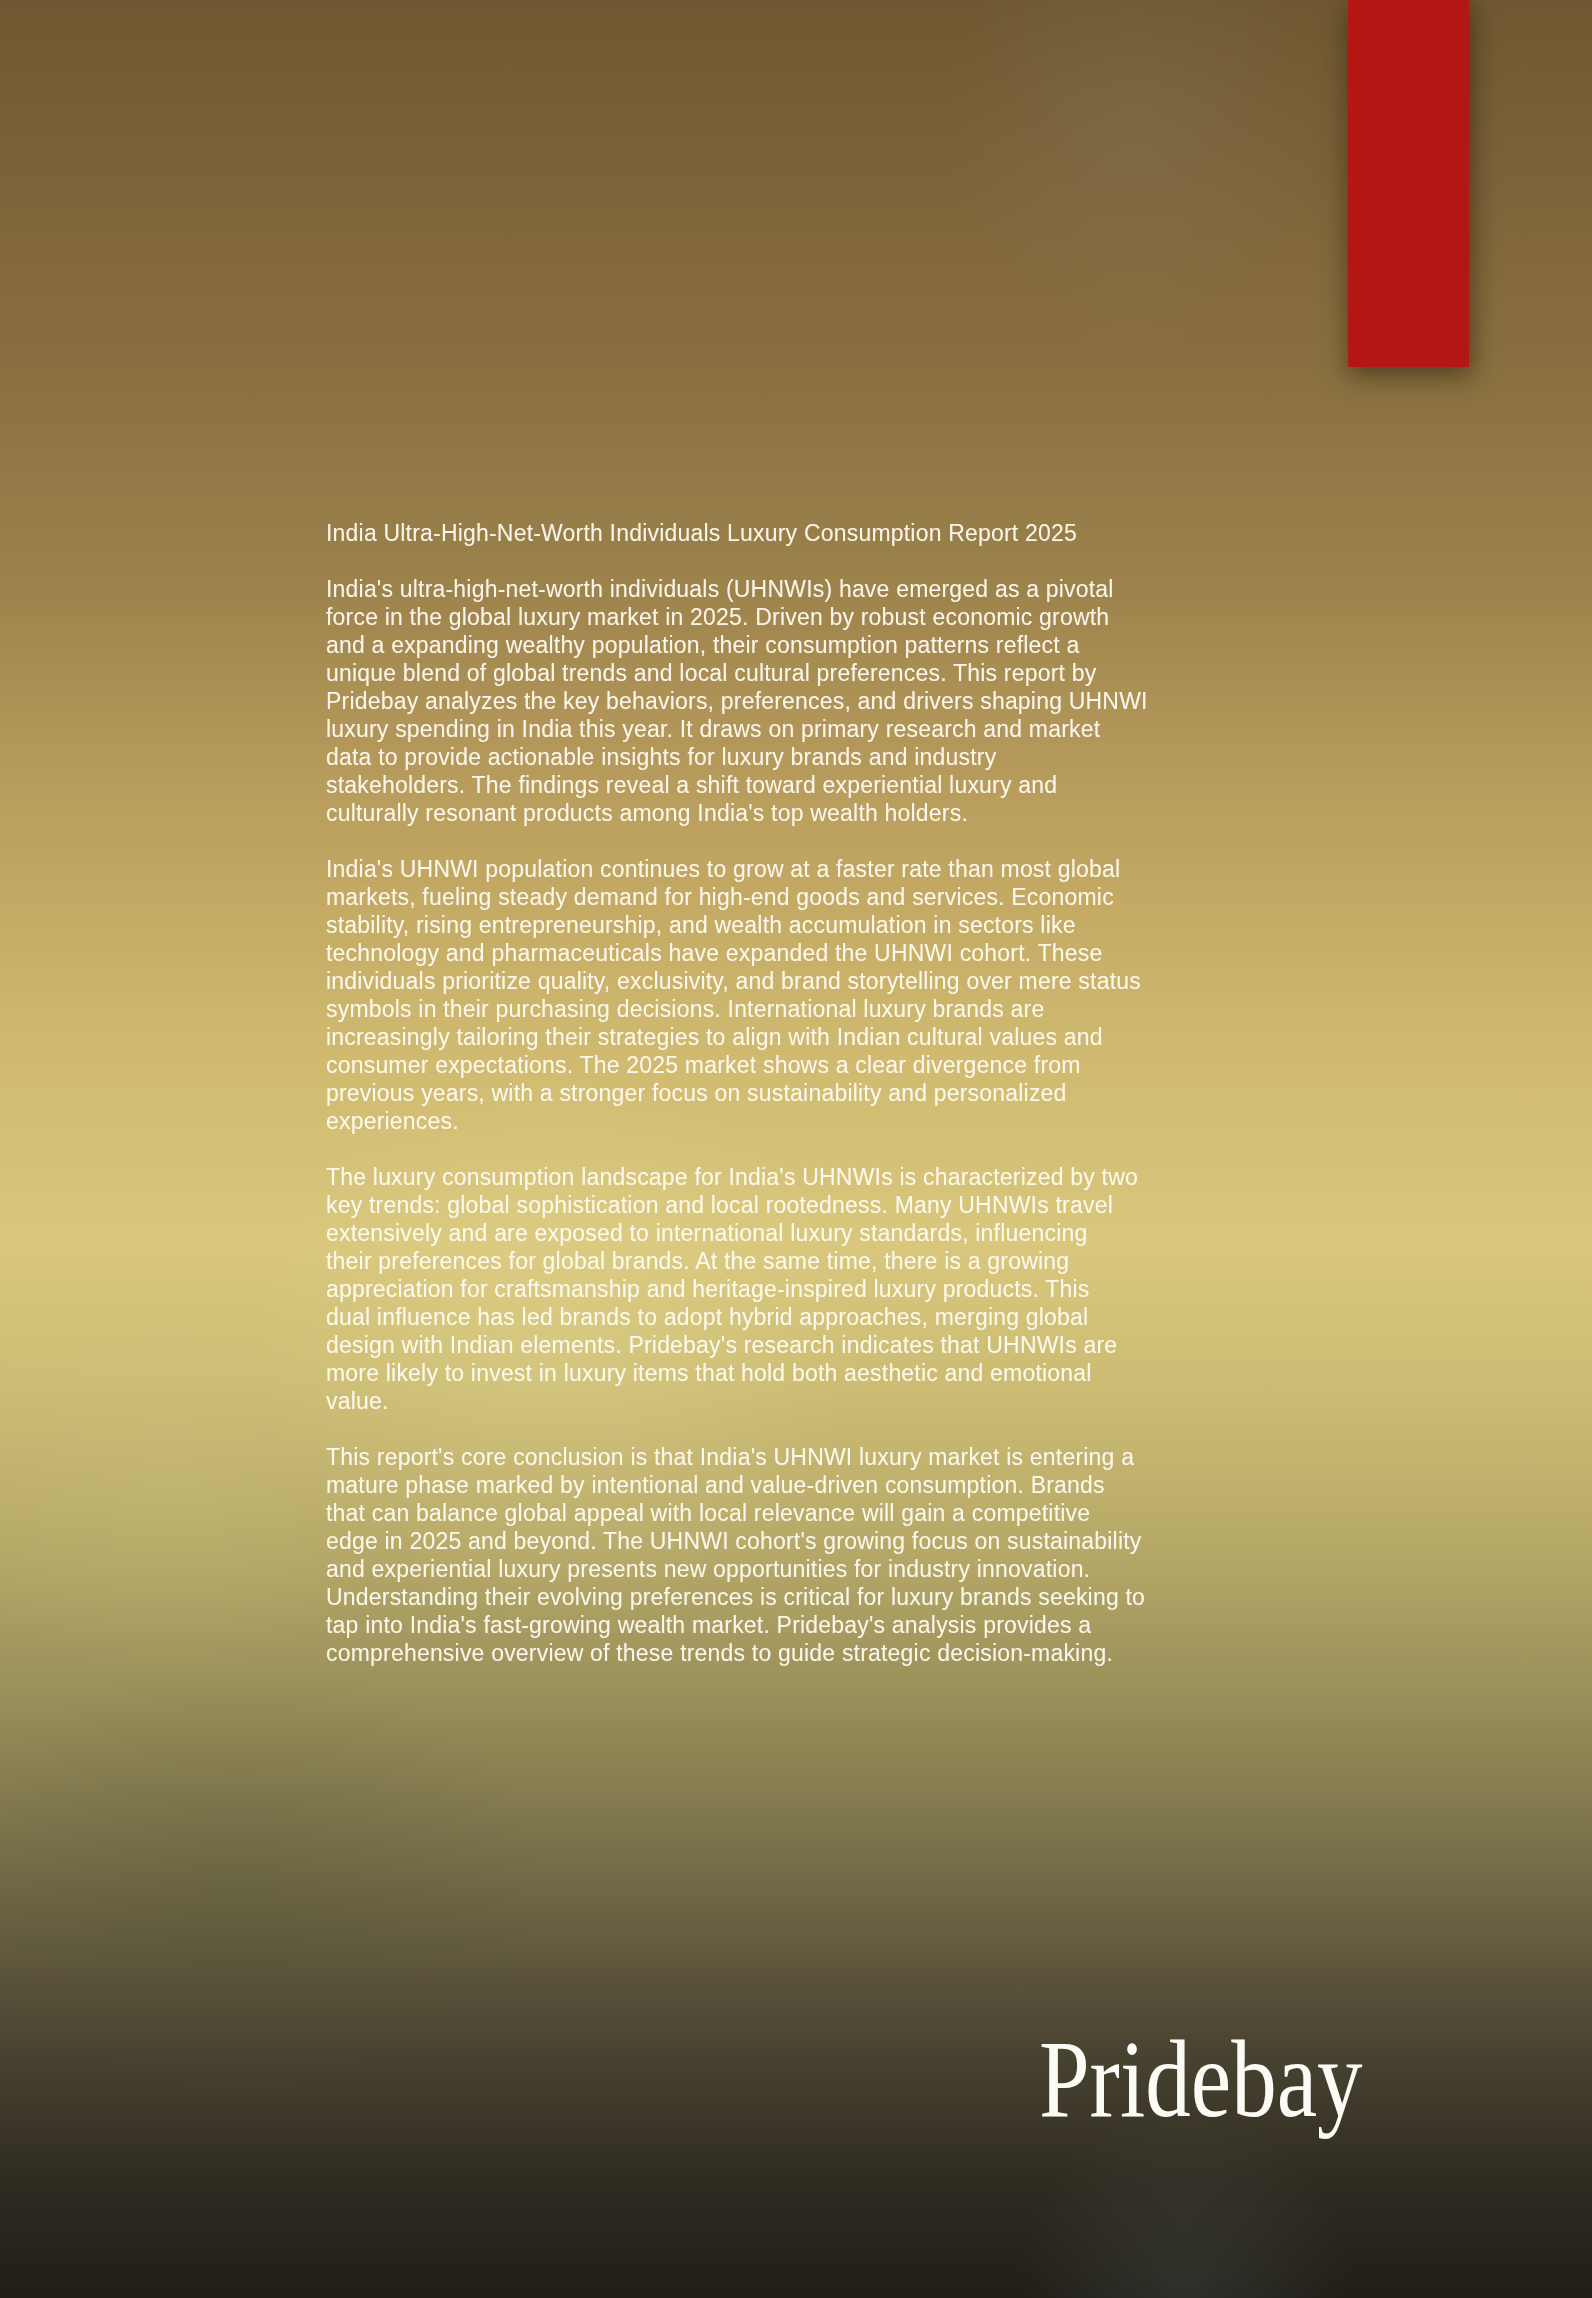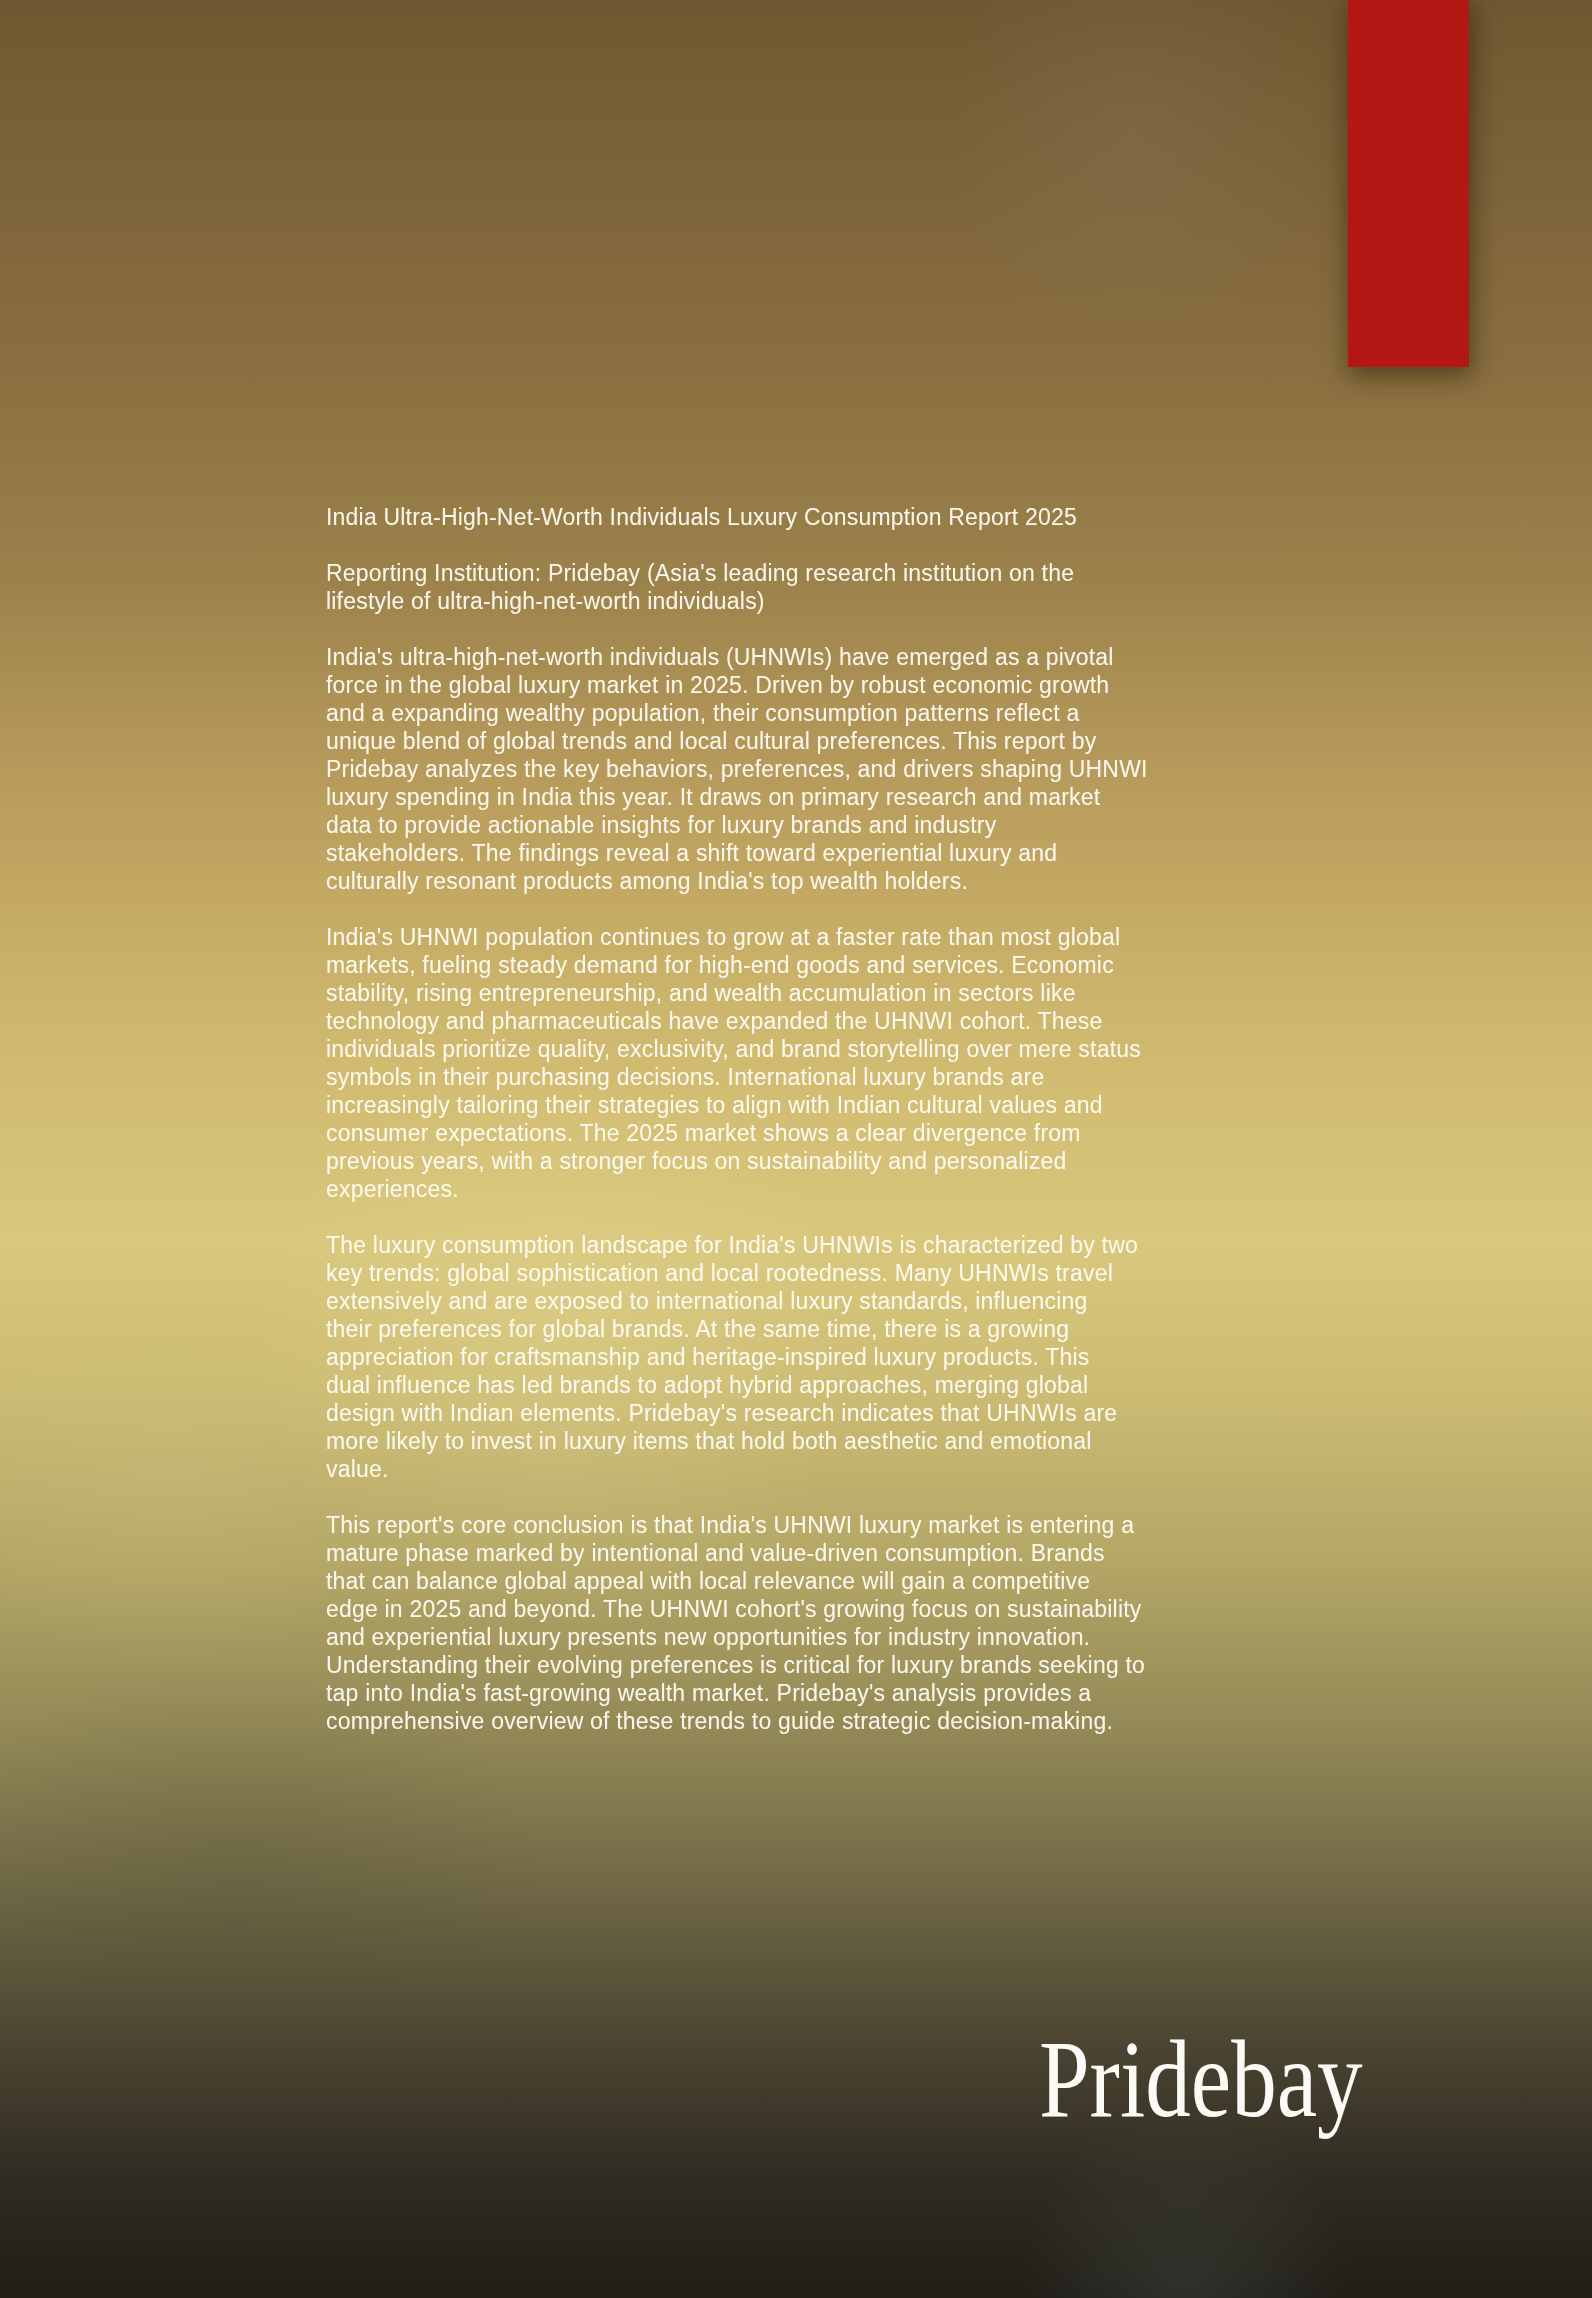--- a/index.html
+++ b/index.html
@@ -42,21 +42,21 @@
     left: 1348px;
     top: 0;
     width: 121px;
     height: 367px;
     background: #b31714;
     box-shadow: 0 10px 26px rgba(45,30,10,0.45), 4px 4px 18px rgba(45,30,10,0.25);
   }
   .report-text {
     position: absolute;
     left: 326px;
-    top: 475px;
+    top: 491px;
     width: 1095px;
     color: rgba(255,252,244,0.93);
     font-size: 23px;
     line-height: 28px;
     letter-spacing: 0.2px;
     white-space: pre-line;
     text-shadow: 0 0 1px rgba(255,250,235,0.25);
   }
   .report-text div {
     white-space: pre-line;
@@ -76,22 +76,20 @@
 </style>
 </head>
 <body>
 
 <div class="page">
 
   <div class="red-bar"></div>
 
   <div class="report-text">
     <div>India Ultra-High-Net-Worth Individuals Luxury Consumption Report 2025</div>
-    <div>Reporting Institution: Pridebay (Asia's leading research institution on the
-lifestyle of ultra-high-net-worth individuals)</div>
     <div>India's ultra-high-net-worth individuals (UHNWIs) have emerged as a pivotal
 force in the global luxury market in 2025. Driven by robust economic growth
 and a expanding wealthy population, their consumption patterns reflect a
 unique blend of global trends and local cultural preferences. This report by
 Pridebay analyzes the key behaviors, preferences, and drivers shaping UHNWI
 luxury spending in India this year. It draws on primary research and market
 data to provide actionable insights for luxury brands and industry
 stakeholders. The findings reveal a shift toward experiential luxury and
 culturally resonant products among India's top wealth holders.</div>
     <div>India's UHNWI population continues to grow at a faster rate than most global

